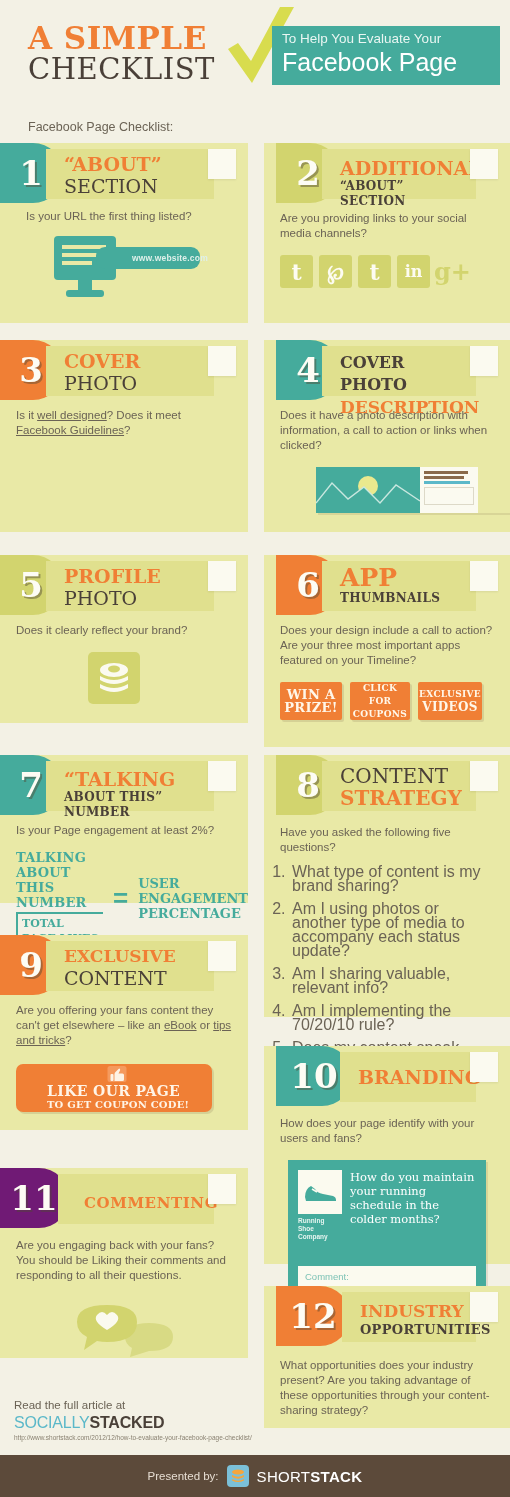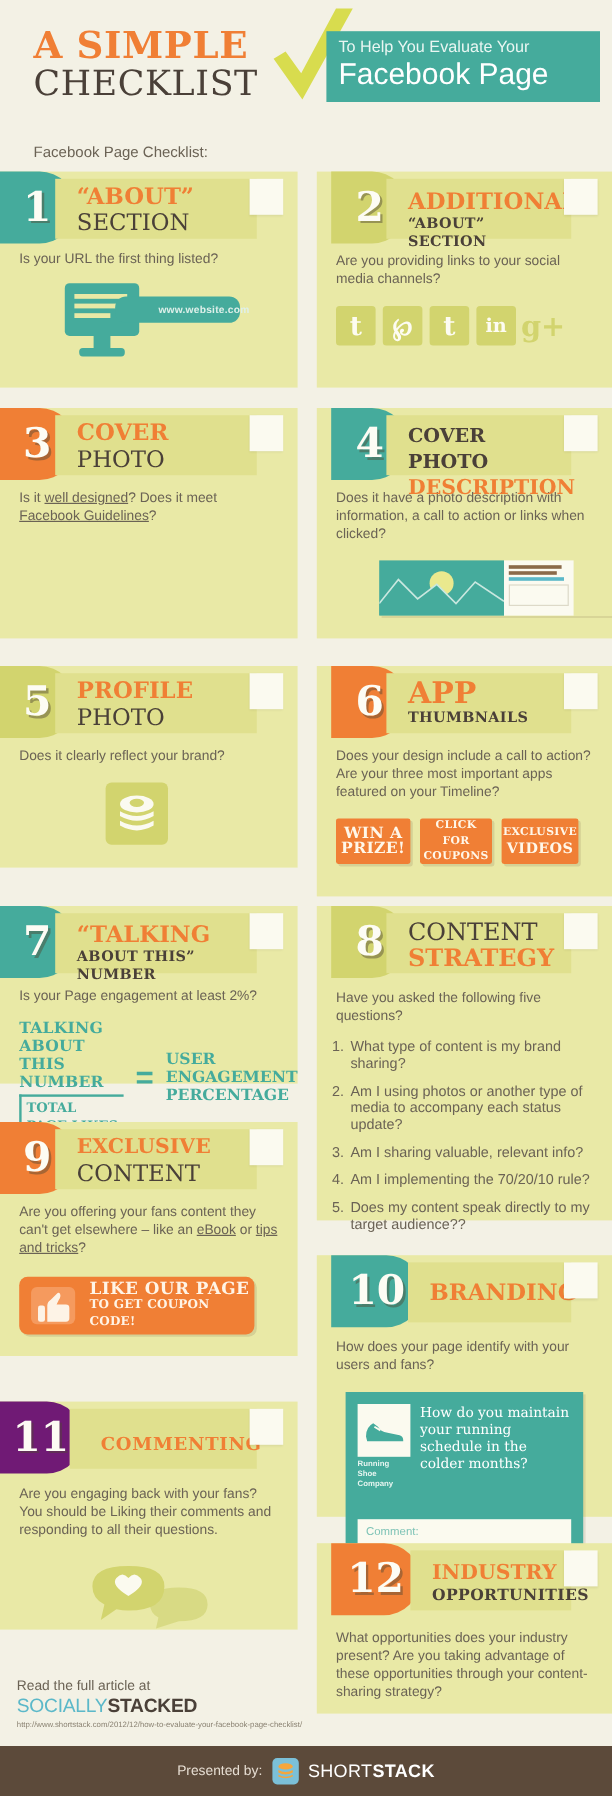--- a/index.html
+++ b/index.html
@@ -88,26 +88,26 @@
   .formula { display: flex; align-items: center; padding-left: 16px; gap: 10px; }
   .frac { font-family: "DejaVu Serif", serif; font-weight: bold; color: #45ab9c;
           font-size: 13px; line-height: 15px; }
   .frac .num { letter-spacing: 0.2px; }
   .frac .den { border-top: 2px solid #45ab9c; border-left: 2px solid #45ab9c;
                padding: 2px 2px 0 4px; font-size: 11px; margin-top: 2px; }
   .eq { color: #45ab9c; font-size: 26px; font-weight: bold; line-height: 22px; }
   .rhs { font-family: "DejaVu Serif", serif; font-weight: bold; color: #45ab9c;
          font-size: 13px; line-height: 15px; }
 
-  .olist { padding: 0 16px 0 26px; color: #6b6355; font-size: 12px; line-height: 14px; }
+  .olist { padding: 0 16px 0 26px; color: #6b6355; font-size: 16px; line-height: 14px; }
   .olist li { margin-bottom: 9px; padding-left: 2px; }
 
   .likebtn { margin-left: 16px; width: 196px; height: 48px; background: #f07f35;
              border-radius: 7px; display: flex; align-items: center;
-             box-shadow: 2px 2px 0 rgba(120,100,70,0.18); }
+             box-shadow: 2px 2px 0 rgba(120,100,70,0.18); flex-direction: column; }
   .likebtn .txt { color: #fff4e6; font-family: "DejaVu Serif", serif; font-weight: bold;
                   line-height: 14px; }
 
   .brandbox { margin-left: 24px; width: 198px; background: #45ab9c; padding: 10px;
               box-shadow: 2px 2px 0 rgba(120,100,70,0.15); }
   .brand-top { display: flex; gap: 8px; }
   .brand-logo { width: 44px; height: 44px; background: #fbfaef; display: flex;
                 align-items: center; justify-content: center; }
   .brand-co { color: #e6f5f0; font-size: 6.5px; font-weight: bold; line-height: 8px; margin-top: 3px; }
   .brand-q { font-family: "DejaVu Serif", serif; color: #ffffff; font-size: 11.5px; line-height: 14px; }
@@ -154,21 +154,21 @@
     <div class="hdrow">
       <div class="numcircle" style="background:#45ab9c;">
         <span>1</span>
       </div>
       <div class="titlebox">
         <div class="t-top orange">“ABOUT”</div>
         <div class="t-bot">SECTION</div>
       </div>
       <div class="corner"></div>
     </div>
-    <div class="qtext" style="margin-top:6px;">Is your URL the first thing listed?</div>
+    <div class="qtext" style="margin-top:6px;margin-left:10px;">Is your URL the first thing listed?</div>
     <div class="illus" style="height:72px;margin-top:10px;">
       <svg width="80" height="68" viewBox="0 0 80 68" style="position:absolute;left:52px;top:0;">
         <rect x="2" y="2" width="62" height="44" rx="4" fill="#45ab9c"></rect>
         <rect x="10" y="11" width="44" height="4" fill="#e9e9a6"></rect>
         <rect x="10" y="19" width="44" height="4" fill="#e9e9a6"></rect>
         <rect x="10" y="27" width="30" height="4" fill="#e9e9a6"></rect>
         <rect x="26" y="46" width="14" height="10" fill="#45ab9c"></rect>
         <rect x="14" y="56" width="38" height="7" rx="3" fill="#45ab9c"></rect>
       </svg>
       <div class="urlpill" style="left:96px;top:13px;width:104px;">www.website.com</div>

